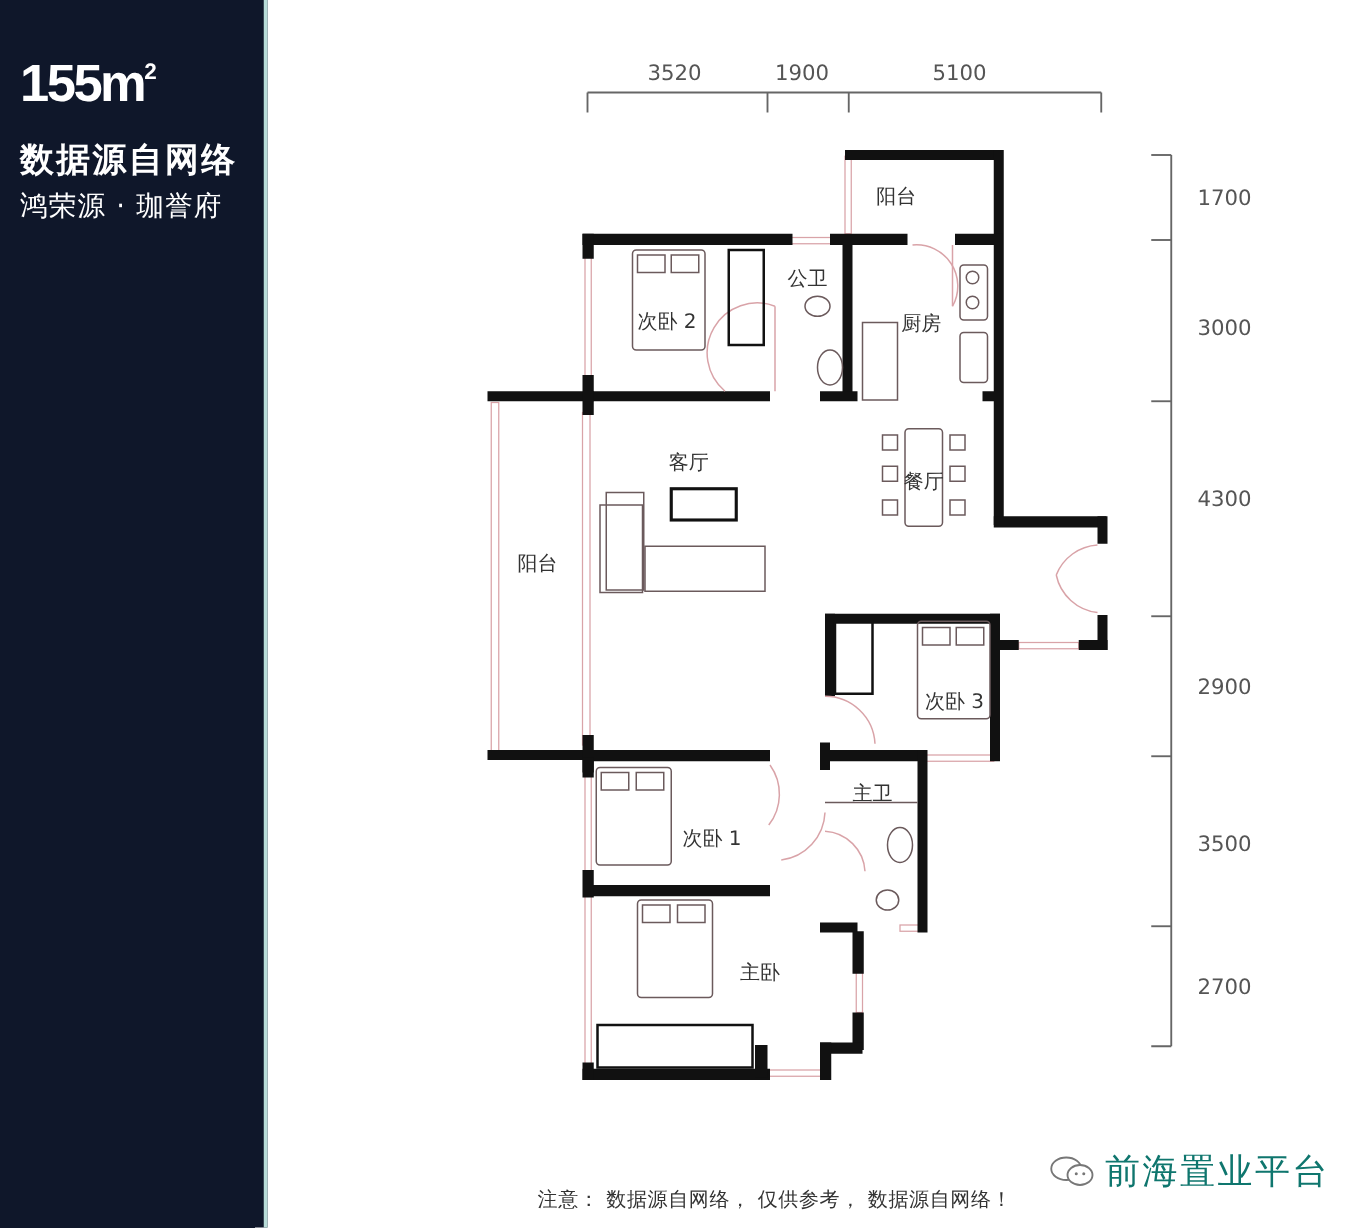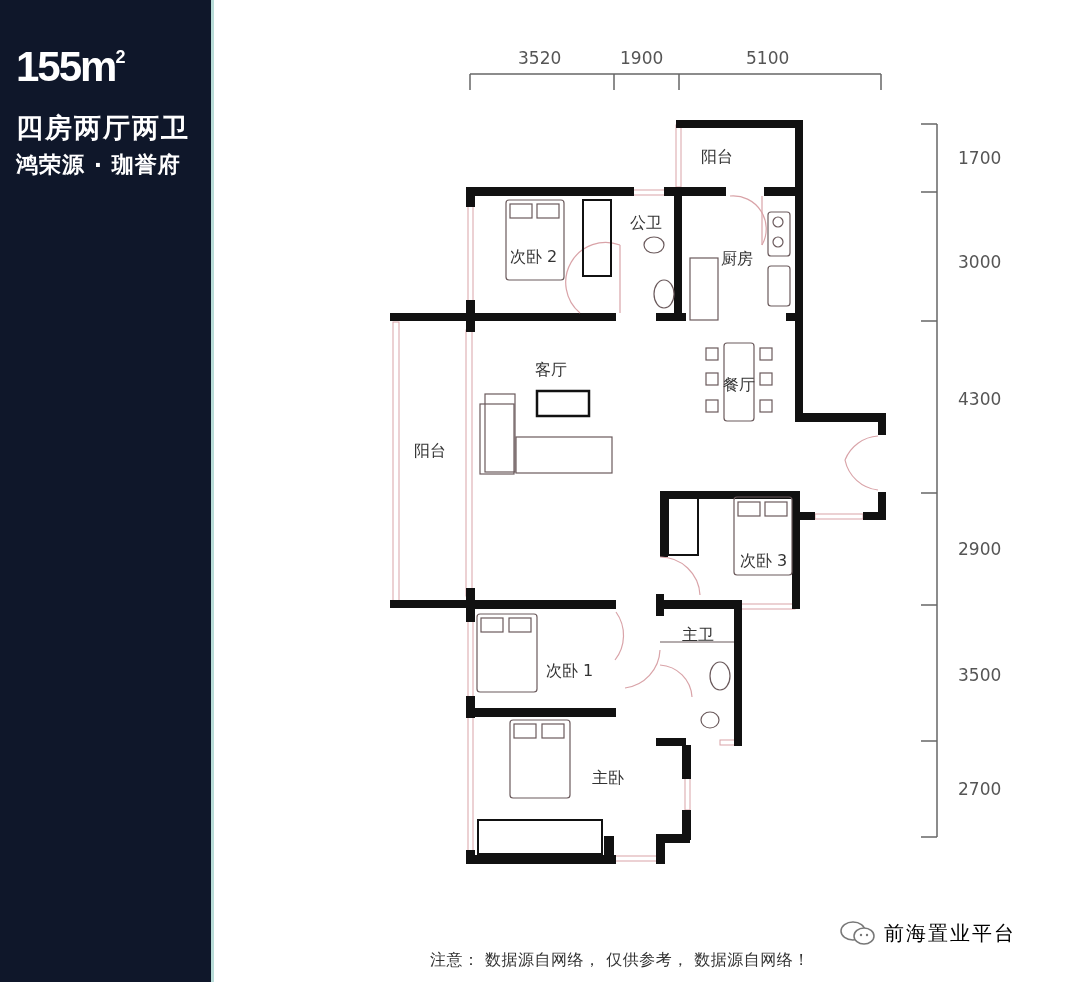--- a/index.html
+++ b/index.html
@@ -4,35 +4,35 @@
 <style>
   html, body { margin:0; padding:0; }
   body { width:1080px; height:982px; position:relative; background:#ffffff; overflow:hidden;
          font-family:"DejaVu Sans", sans-serif; }
   .sidebar { position:absolute; left:0; top:0; width:214px; height:982px; background:#0f172a; }
   .sidebar .edge { position:absolute; right:0; top:0; width:3px; height:100%; background:#b8dcd8; }
   .area { position:absolute; left:16px; top:46px; color:#fff; font-family:"Liberation Sans", sans-serif;
           font-size:42px; font-weight:bold; letter-spacing:-2px; line-height:1; }
   .area sup { font-size:18px; vertical-align:top; position:relative; top:2px; letter-spacing:0; }
   .layout { position:absolute; left:16px; top:110px; color:#fff; font-size:27px; font-weight:bold; letter-spacing:2px; }
-  .project { position:absolute; left:16px; top:150px; color:#fff; font-size:22px; font-weight:bold; letter-spacing:1px; }
+  .project { position:absolute; left:16px; top:150px; color:#fff; font-size:22px; font-weight:normal; letter-spacing:1px; }
   svg.plan { position:absolute; left:0; top:0; }
   .dim-text { font-family:"DejaVu Sans", sans-serif; font-size:17px; fill:#555; }
   .room-text { font-family:"DejaVu Sans", sans-serif; font-size:16px; fill:#333; }
   .notice { position:absolute; left:430px; top:950px; font-size:16px; color:#333; letter-spacing:0.5px; }
-  .wm { position:absolute; left:838px; top:918px; display:flex; align-items:center; gap:6px; color:#000000; font-size:20px; letter-spacing:2px; }
+  .wm { position:absolute; left:838px; top:918px; display:flex; align-items:center; gap:6px; color:#0f766e; font-size:28px; letter-spacing:2px; }
   .wm .icon { width:40px; height:30px; }
 </style>
 </head>
 <body>
 
 <div class="sidebar">
   <div class="edge"></div>
   <div class="area"><span>155m</span><sup>2</sup></div>
-  <div class="layout">四房两厅两卫</div>
+  <div class="layout">数据源自网络</div>
   <div class="project">鸿荣源 · 珈誉府</div>
 </div>
 
 <svg class="plan" width="1080" height="982" viewBox="0 0 1080 982">
 
   <g stroke="#666" stroke-width="1.5" fill="none">
     <line x1="470" y1="74" x2="881" y2="74"></line>
     <line x1="470" y1="74" x2="470" y2="90"></line>
     <line x1="614" y1="74" x2="614" y2="90"></line>
     <line x1="679" y1="74" x2="679" y2="90"></line>

